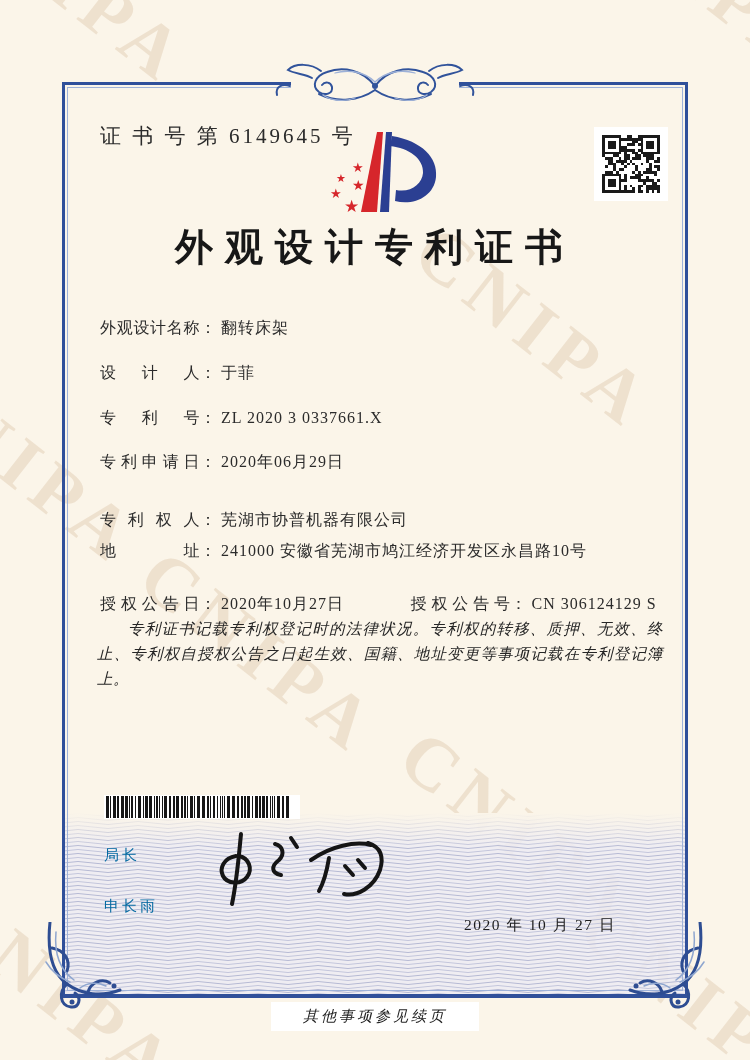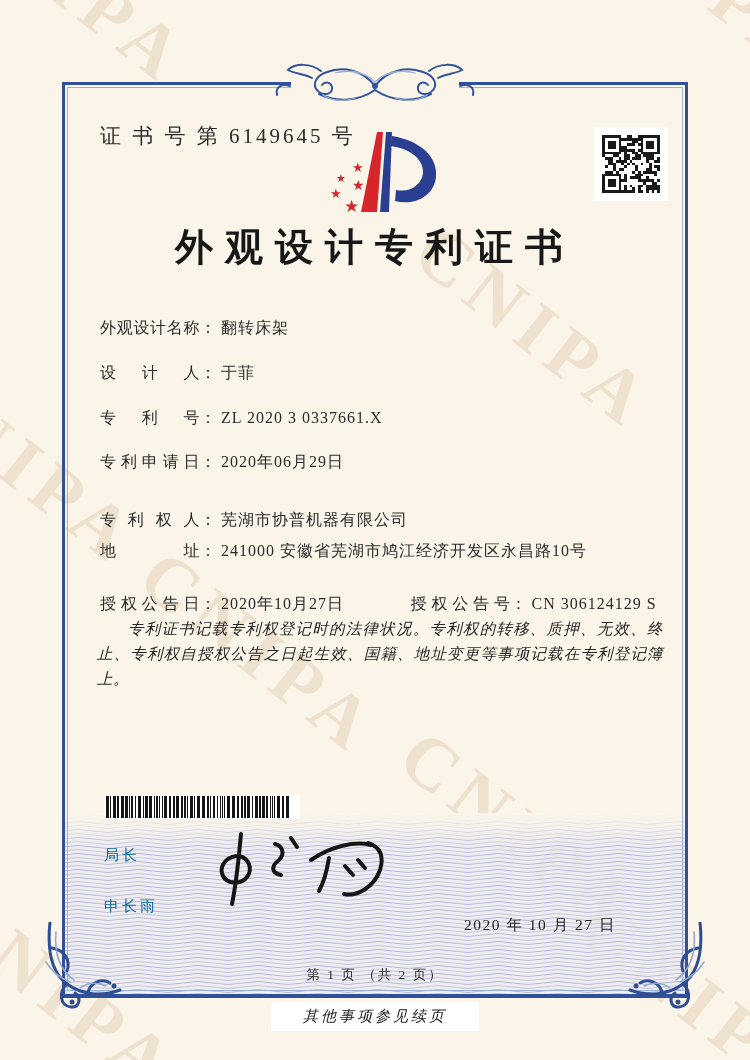--- a/index.html
+++ b/index.html
@@ -760,20 +760,19 @@
         <path d="M106,32 C126,18 150,13 166,17"></path>
         <path d="M163,15 C176,19 179,29 175,42 C169,59 152,69 139,66"></path>
         <path d="M124,30 C122,42 119,54 114,63"></path>
         <path d="M140,38 l8,9"></path>
         <path d="M153,32 l7,8"></path>
       </g>
     </svg>
 
     <div class="issue-date">2020 年 10 月 27 日</div>
 
-    <div class="pageno">第 1 页 （共 2 页）</div>
 
     <div class="contnote">
       <span>其他事项参见续页</span>
     </div>
 
   </div>
 </div>
 
 </body></html>

